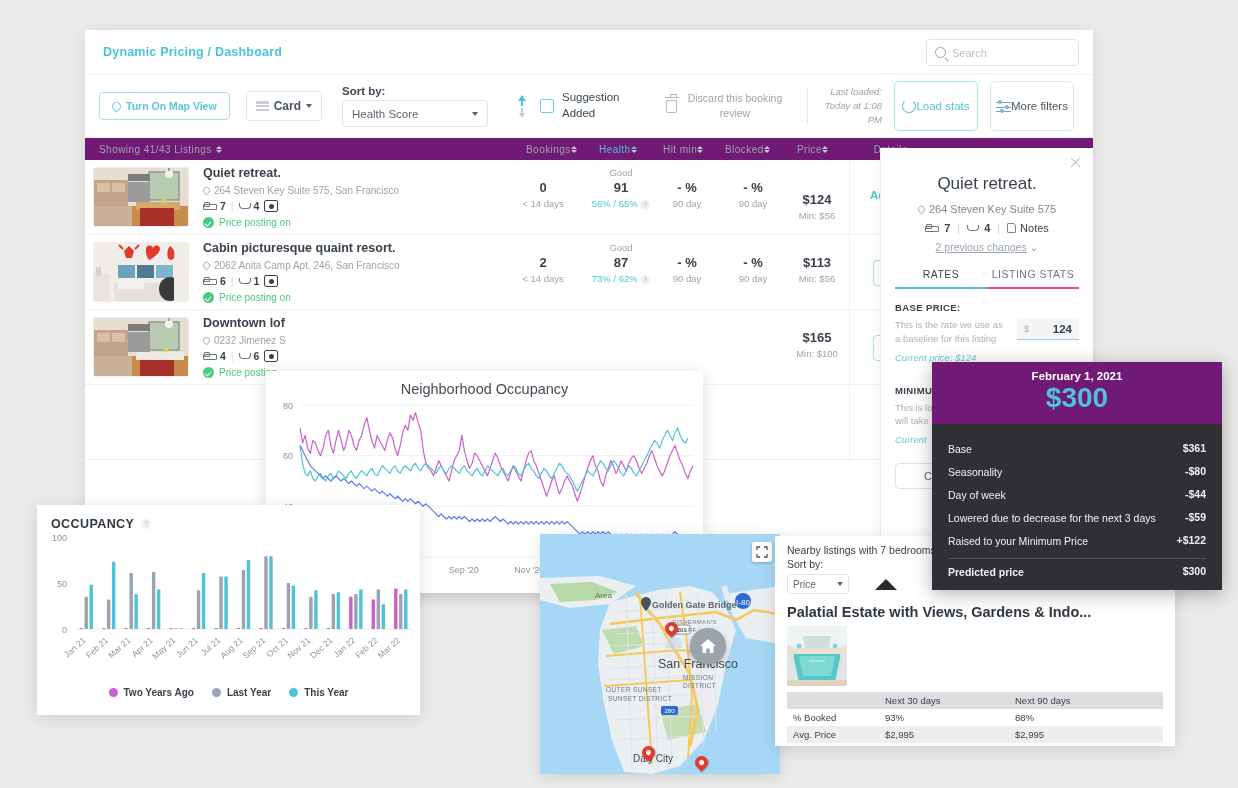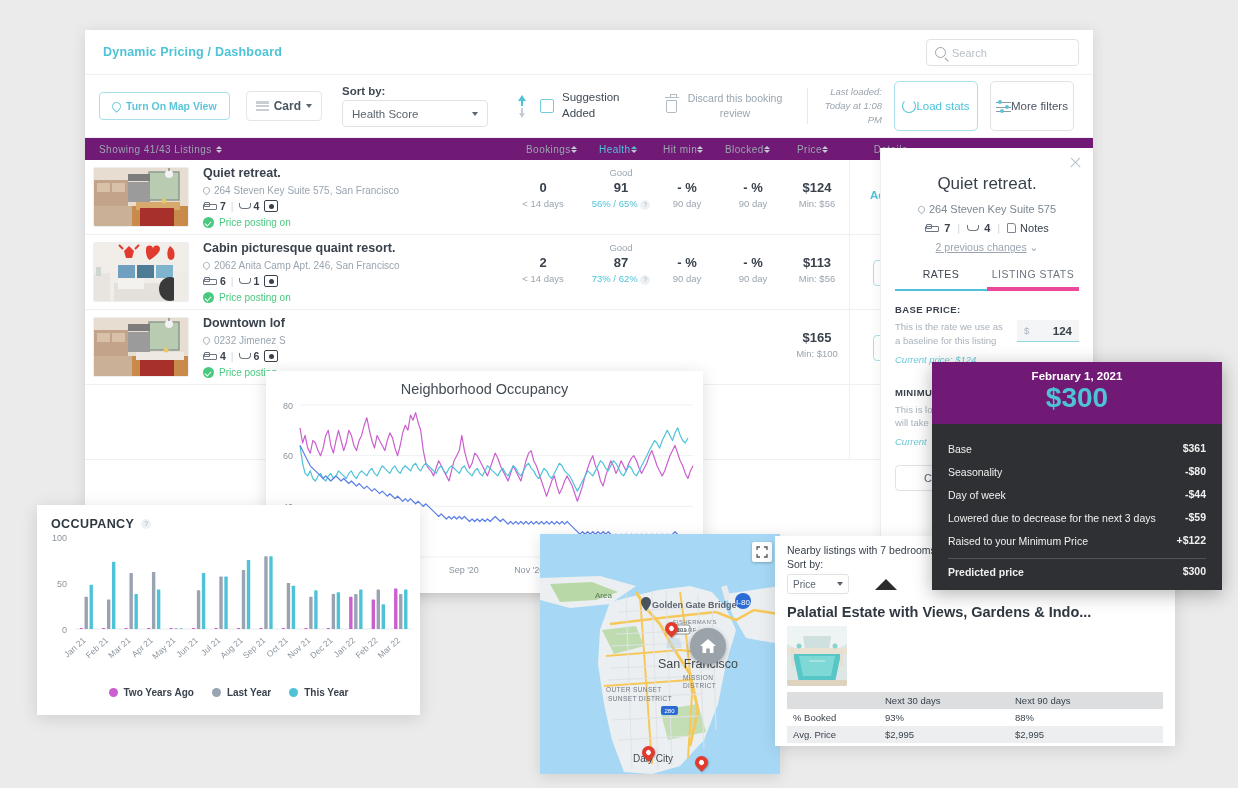--- a/index.html
+++ b/index.html
@@ -195,21 +195,21 @@
              display:flex; align-items:center; justify-content:center; gap:4px;}
   .sp-amen { display:flex; align-items:center; justify-content:center; gap:7px; margin-top:7px;
              font-size:11px; font-weight:bold; color:#39424c; }
   .notes { display:flex;align-items:center;gap:4px;font-weight:normal;color:#39424c; }
   .note-ico { width:9px;height:10px;border:1.2px solid #7d8792;border-radius:1px;flex:none;
               border-top-right-radius:3px; }
   .sp-changes { text-align:center; font-size:10.5px; color:#9aa5af; margin-top:7px; }
   .sp-changes u { text-decoration: underline; }
   .sp-tabs { display:flex; margin-top:15px; }
   .sp-tab { flex:1; text-align:center; font-size:10.5px; color:#6d7680; letter-spacing:.5px;
-            padding-bottom:7px; border-bottom:4px solid #ec4899; }
+            padding-bottom:7px; border-bottom:2px solid #ec4899; }
   .sp-tab.active { color:#39424c; border-bottom:2.5px solid #4ec3d8; }
   .sec-label { font-size:9.5px; font-weight:bold; color:#39424c; letter-spacing:.4px; margin-top:13px; }
   .sec-row { display:flex; justify-content:space-between; align-items:flex-start; margin-top:5px; gap:8px; }
   .sec-desc { font-size:9.5px; color:#aab2ba; line-height:1.45; width:108px; }
   .price-input { width:62px;height:22px;background:#f3f5f6;border-bottom:1.6px solid #8fd8e4;
                  display:flex;align-items:center;justify-content:space-between;padding:0 7px; }
   .price-input .dol { font-size:9.5px;color:#aab2ba; }
   .price-input .val { font-size:11.5px;font-weight:bold;color:#39424c; }
   .cur-price { font-size:9.5px; color:#6cc9da; font-style:italic; margin-top:6px; }
   .sp-btn { margin-top:14px; width:100%; height:26px; border:1px solid #dfe3e8; border-radius:4px;
@@ -471,21 +471,21 @@
           <div class="sub teal"><span>56% / 65%</span> <span class="q">?</span></div>
         </div>
         <div class="cell" style="left:562px;width:80px;top:20px">
           <div class="mid">- %</div>
           <div class="sub">90 day</div>
         </div>
         <div class="cell" style="left:628px;width:80px;top:20px">
           <div class="mid">- %</div>
           <div class="sub">90 day</div>
         </div>
-        <div class="cell" style="left:692px;width:80px;top:20px">
+        <div class="cell" style="left:692px;width:80px;top:32px">
           <div class="mid">$124</div>
           <div class="sub">Min: $56</div>
         </div>
         <div style="position:absolute;left:785px;top:29px">
           <div class="link-adjusting">
             <span>Adjusting</span>
               <span>&gt;&gt;</span>
           </div>
         </div>
       </div>

